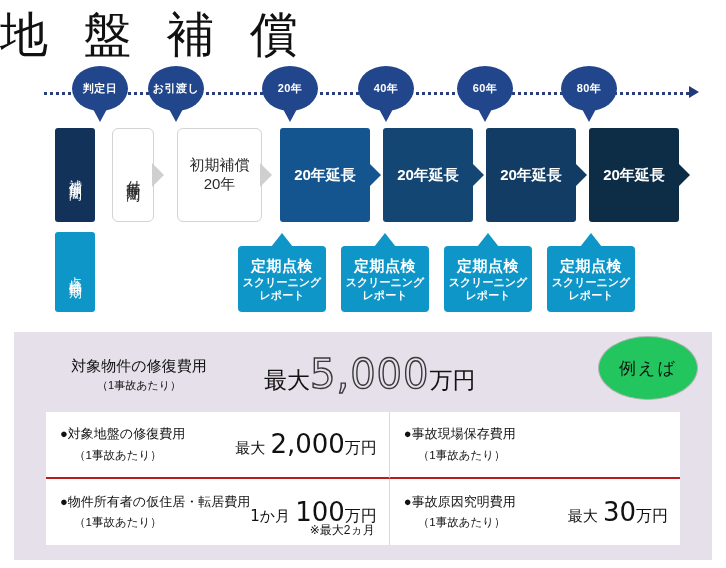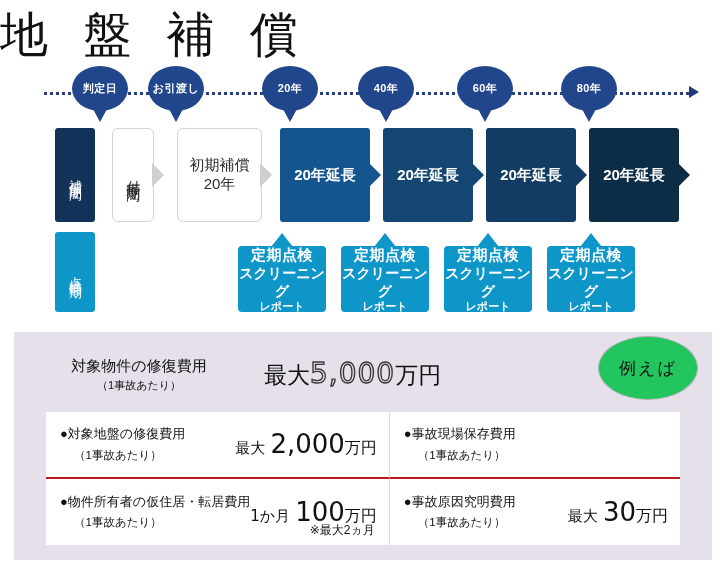--- a/index.html
+++ b/index.html
@@ -192,21 +192,21 @@
     top: -13px;
     left: 50%;
     margin-left: -11px;
     width: 0;
     height: 0;
     border-left: 11px solid transparent;
     border-right: 11px solid transparent;
     border-bottom: 14px solid #0f96c8;
   }
   .insp .l1 { font-size: 15px; font-weight: bold; letter-spacing: 0.5px; font-family: Liberation Serif, serif; }
-  .insp .l2 { font-size: 14px; font-weight: bold; }
+  .insp .l2 { font-size: 11px; font-weight: bold; }
   .insp .l3 { font-size: 11px; font-weight: bold; }
 
   
   .panel {
     position: absolute;
     left: 14px;
     top: 332px;
     width: 698px;
     height: 228px;
     background: #e5e0ea;
@@ -232,21 +232,21 @@
     flex: 1;
     font-size: 34px;
     color: #111;
     white-space: nowrap;
     display: flex;
     align-items: baseline;
     font-family: "DejaVu Sans", "Liberation Sans", sans-serif;
   }
   .head-amount .small { font-size: 23px; }
   .hollow {
-    font-size: 28px;
+    font-size: 40px;
     color: transparent;
     -webkit-text-stroke: 1.4px #3a3a3a;
     letter-spacing: 1px;
   }
 
   .bubble {
     position: absolute;
     left: 584px;
     top: 4px;
     width: 98px;

